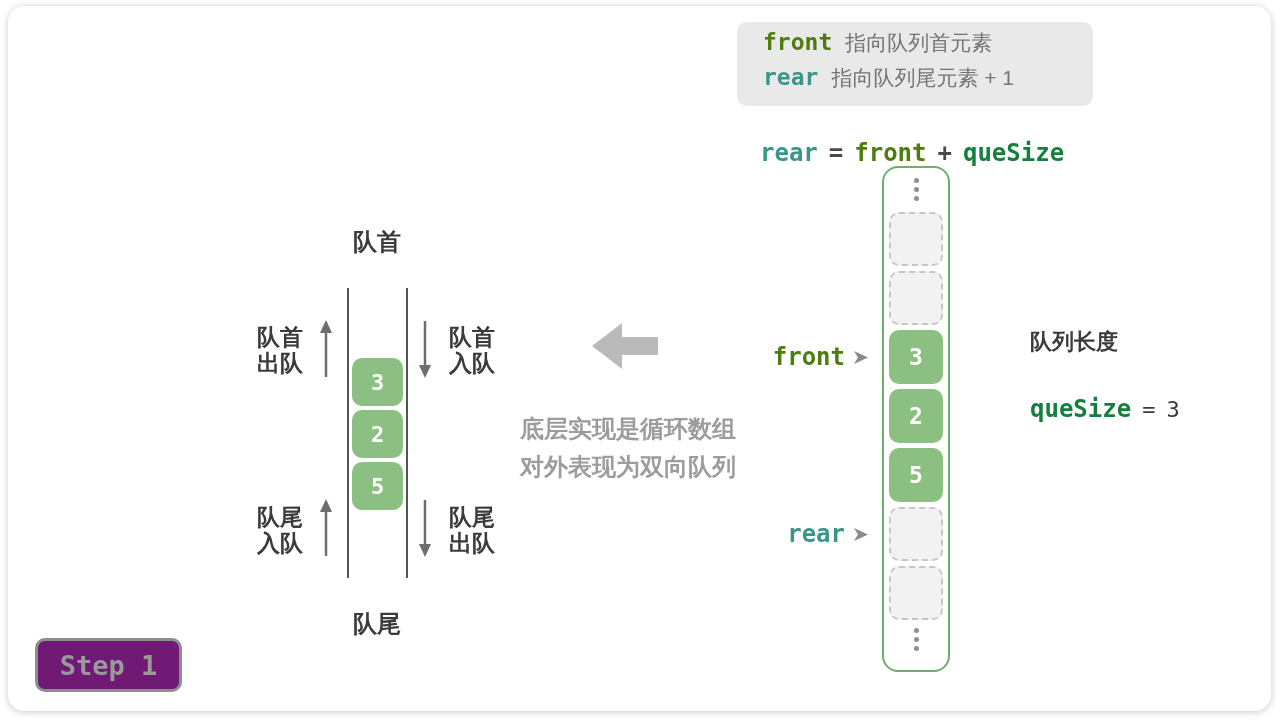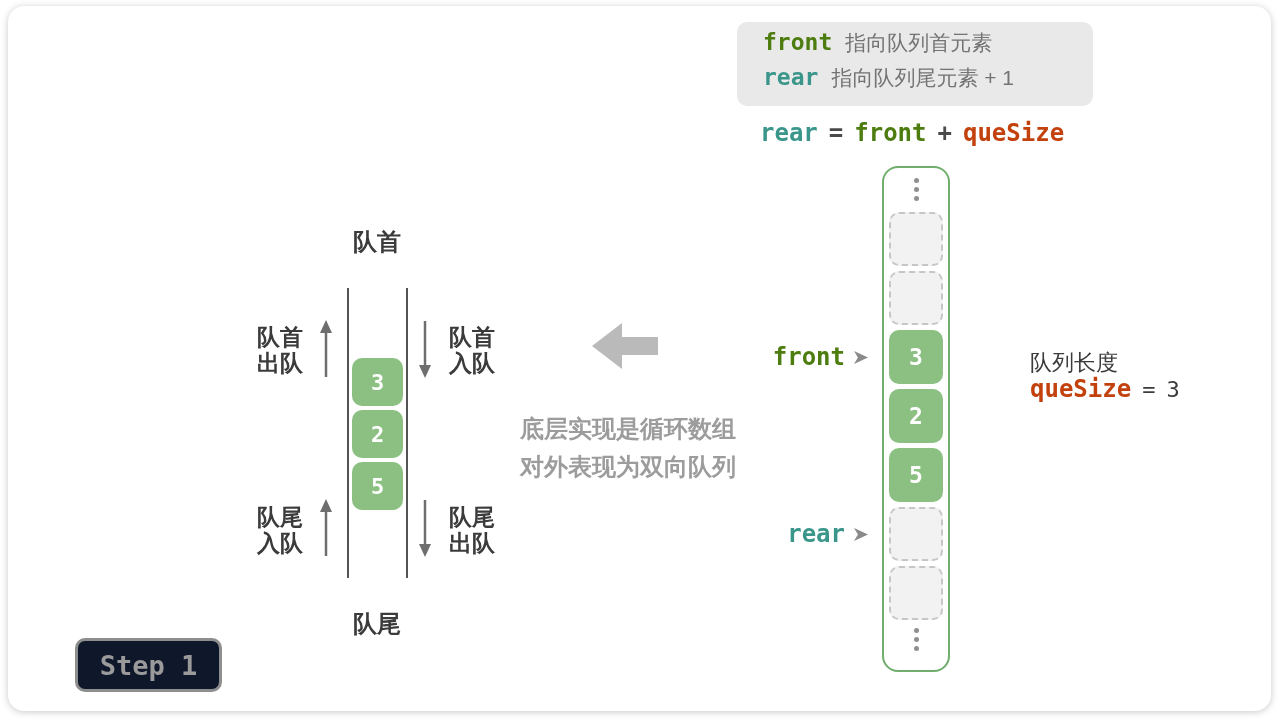--- a/index.html
+++ b/index.html
@@ -161,65 +161,64 @@
     position: absolute;
     left: 854px;
     width: 14px; height: 13px;
     background: #8a8a8a;
     clip-path: polygon(0% 0%, 100% 50%, 0% 100%, 28% 50%);
   }
 
   
   .len-label {
     position: absolute;
-    left: 1030px; top: 348px;
+    left: 1030px; top: 327px;
     font-size: 22px;
     color: #3b3b3b;
-    font-weight: 400;
+    font-weight: 700;
   }
   .len-eq {
     position: absolute;
     left: 1030px; top: 375px;
     display: flex;
     align-items: baseline;
     gap: 11px;
     font-family: "DejaVu Sans Mono", "Liberation Mono", monospace;
     font-size: 22px;
     color: #3b3b3b;
   }
   .len-eq .var { font-weight: bold; font-size: 24px; }
 
   
   .step-badge {
     position: absolute;
     left: 35px; top: 638px;
     width: 147px; height: 54px;
-    background: #0f172a;
+    background: #701a75;
     border: 3px solid #8e8e8e;
     border-radius: 10px;
     display: flex; align-items: center; justify-content: center;
     font-family: "DejaVu Sans Mono", "Liberation Mono", monospace;
     font-weight: bold;
     font-size: 27px;
     color: #9a9a9a;
-    margin-left: 40px;
   }
   .watermark {
     position: absolute;
     left: 1025px; top: 677px;
     width: 220px;
     text-align: right;
     font-family: "DejaVu Sans Mono", "Liberation Mono", monospace;
     font-size: 15px;
     color: #cfcfcf;
   }
 
   .c-orange { color: #4d7c0f; }
   .c-teal   { color: #3a968a; }
-  .c-blue   { color: #c2410c; }
+  .c-blue   { color: #15803d; margin-top: 20px; }
 </style>
 </head>
 <body>
 
 <div class="stage">
   <div class="card"></div>
 
   <div class="legend-box">
     <div class="legend-row">
       <span class="legend-keyword c-orange">front</span>

